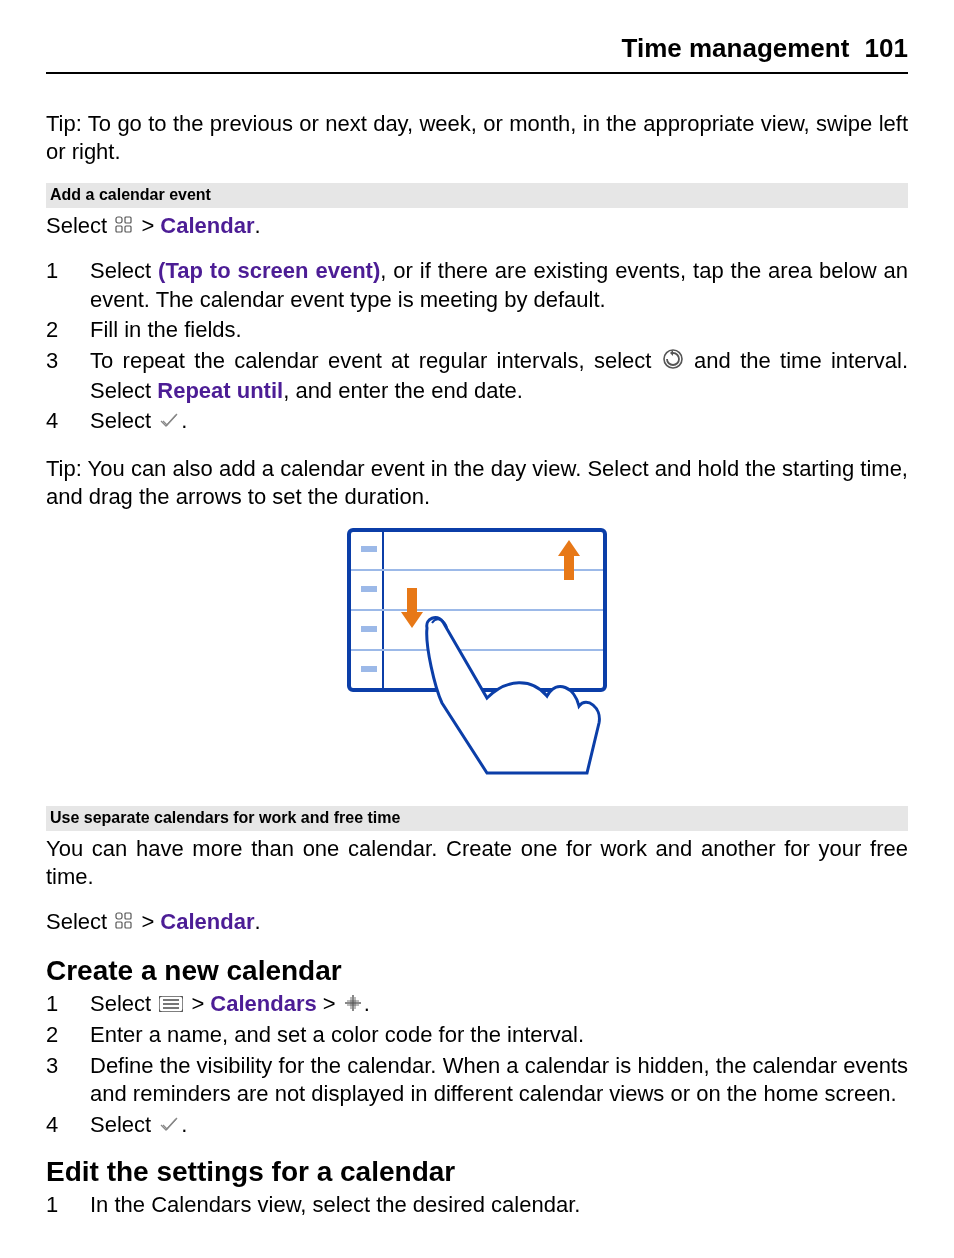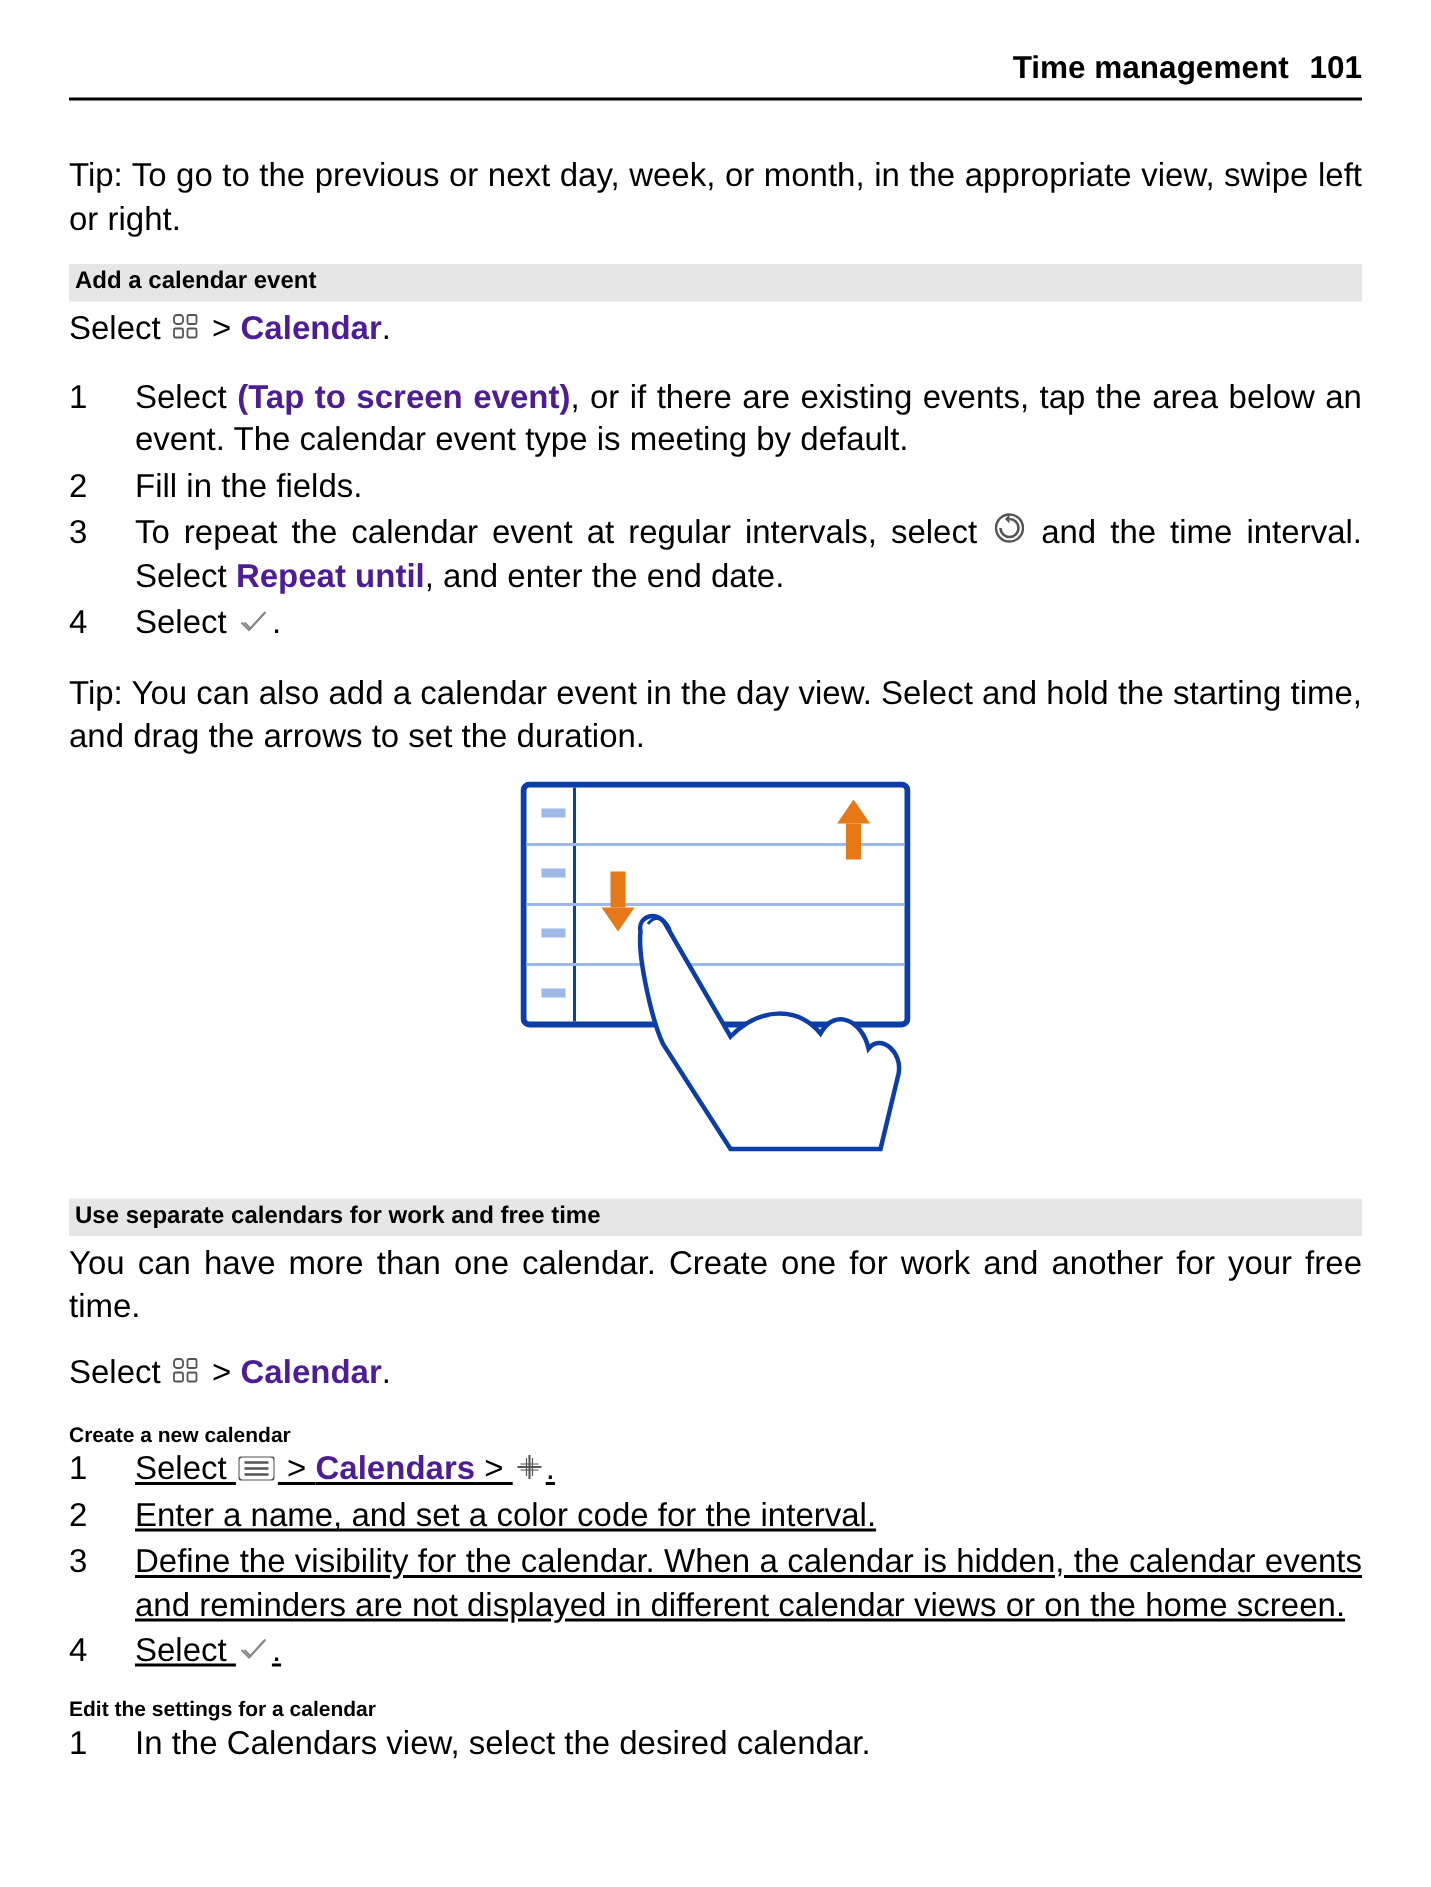--- a/index.html
+++ b/index.html
@@ -12,21 +12,21 @@
       color: #000;
       padding: 32px 46px 32px 46px;
       background: #fff;
     }
     .header {
       border-bottom: 2px solid #000;
       padding-bottom: 6px;
       margin-bottom: 36px;
       text-align: right;
       font-weight: bold;
-      font-size: 21px;
+      font-size: 26px;
     }
     .header .title { display: inline; }
     .header .pagenum { display: inline; margin-left: 8px; }
     .para { margin-bottom: 16px; }
     .tip-label { font-weight: normal; }
     .section-heading {
       background: #e6e6e6;
       font-weight: bold;
       padding: 2px 4px;
       margin: 8px 0 4px 0;
@@ -57,21 +57,21 @@
     }
     .illustration-container {
       display: flex;
       justify-content: center;
       margin: 12px 0 28px 0;
     }
     .subheading {
       font-weight: bold;
       margin-top: 14px;
       margin-bottom: 0px;
-      font-size: 14px;
+      font-size: 28px;
     }
     .justified { text-align: justify; }
   </style>
 </head>
 <body>
 
 <div class="header">
   <span class="title">Time management</span>
   <span class="pagenum">101</span>
 </div>
@@ -179,21 +179,21 @@
       <rect x="10" y="1" width="6" height="6" rx="1" fill="none" stroke="#555" stroke-width="1.2"></rect>
       <rect x="1" y="10" width="6" height="6" rx="1" fill="none" stroke="#555" stroke-width="1.2"></rect>
       <rect x="10" y="10" width="6" height="6" rx="1" fill="none" stroke="#555" stroke-width="1.2"></rect>
     </svg>
   </span>
   <span> &gt; </span>
   <span class="bold-gray">Calendar</span><span>.</span>
 </p>
 
 <div class="subheading">Create a new calendar</div>
-<ol class="steps" style="margin-bottom: 14px; text-decoration: underline;">
+<ol class="steps" style="margin-bottom: 14px;">
   <li>
     <span>Select </span><span class="icon-inline">
       <svg width="24" height="16" viewBox="0 0 24 16">
         <rect x="0" y="0" width="24" height="16" rx="3" fill="none" stroke="#555" stroke-width="1.4"></rect>
         <line x1="4" y1="4" x2="20" y2="4" stroke="#555" stroke-width="1.6"></line>
         <line x1="4" y1="8" x2="20" y2="8" stroke="#555" stroke-width="1.6"></line>
         <line x1="4" y1="12" x2="20" y2="12" stroke="#555" stroke-width="1.6"></line>
       </svg>
     </span><span> &gt; </span><span class="bold-gray">Calendars</span><span> &gt; </span><span class="icon-inline">
       <svg width="18" height="18" viewBox="0 0 18 18">

